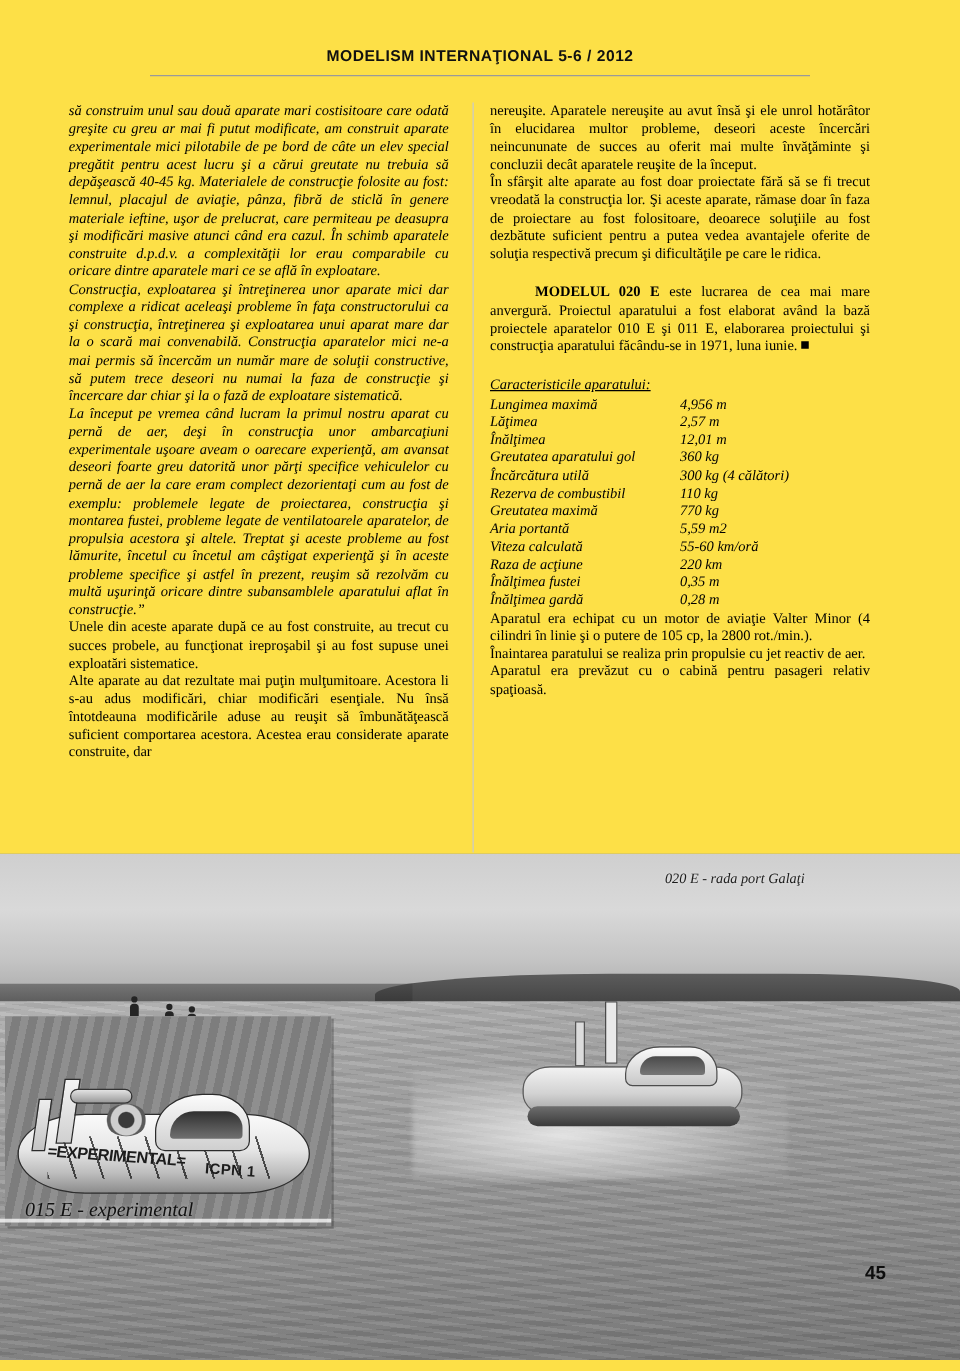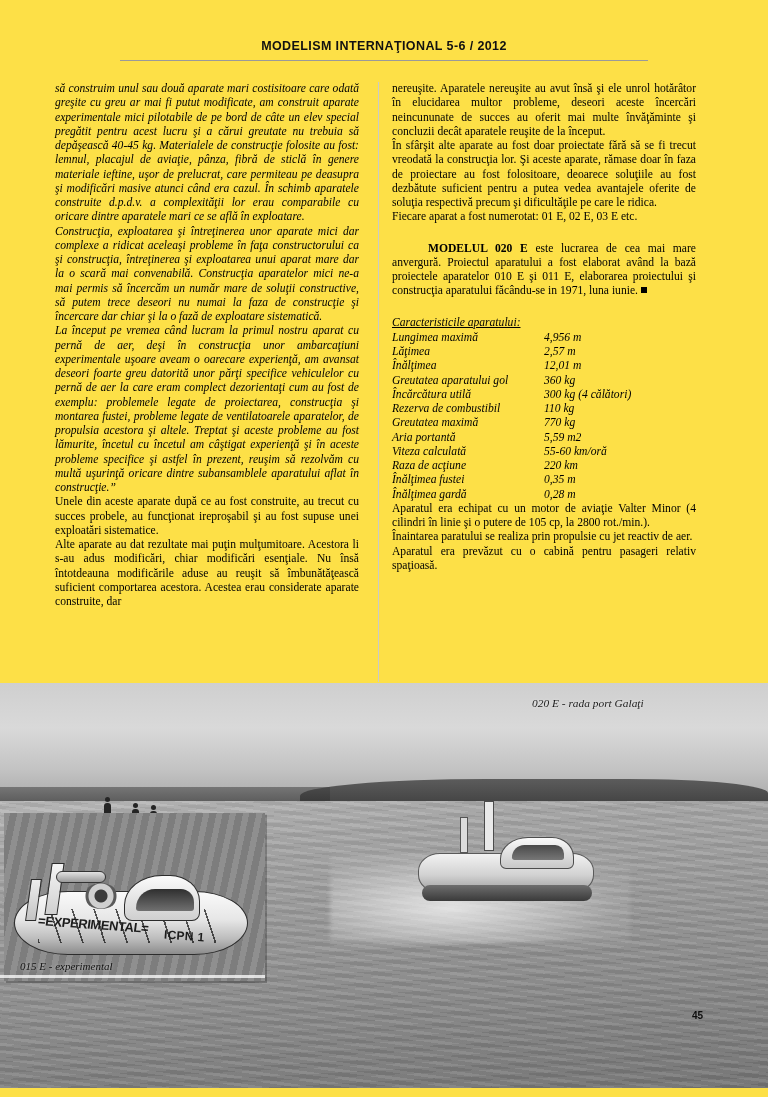--- a/index.html
+++ b/index.html
@@ -268,35 +268,35 @@
     position:absolute; left:152px; top:68px;
     font-family:"Liberation Sans","DejaVu Sans",sans-serif;
     font-size:12px; font-weight:bold; letter-spacing:0.3px;
     color:#1c1c1c; transform: rotate(4deg);
     white-space:nowrap;
   }
   .caption-inset {
     position:absolute;
     left: 20px; top: 960px;
     font-style: italic;
-    font-size: 11px;
+    font-size: 16px;
     color:#111;
     text-shadow: 0 0 3px rgba(255,255,255,.5);
     white-space:nowrap;
   }
   .inset-hl {
     position:absolute; left:0px; top:975px; width:265px; height:3px;
     background: rgba(255,255,255,.75);
   }
 
   .page-number {
     position:absolute;
     left: 692px; top: 1010px;
     font-family:"Liberation Sans","DejaVu Sans",sans-serif;
-    font-size: 10px; font-weight:bold; color:#0d0d0d;
+    font-size: 15px; font-weight:bold; color:#0d0d0d;
   }
 </style>
 </head>
 <body>
 
 <div class="page">
 
   <div class="header">
     <span class="header-title">MODELISM INTERNAŢIONAL  5-6 / 2012</span>
   </div>
@@ -308,21 +308,20 @@
     <p class="para it">să construim unul sau două aparate mari costisitoare care odată greşite cu greu ar mai fi putut modificate, am construit aparate experimentale mici pilotabile de pe bord de câte un elev special pregătit pentru acest lucru şi a cărui greutate nu trebuia să depăşească 40-45 kg. Materialele de construcţie folosite au fost: lemnul, placajul de aviaţie, pânza, fibră de sticlă în genere materiale ieftine, uşor de prelucrat, care permiteau pe deasupra şi modificări masive atunci când era cazul. În schimb aparatele construite d.p.d.v. a complexităţii lor erau comparabile cu oricare dintre aparatele mari ce se află în exploatare.</p>
     <p class="para it">Construcţia, exploatarea şi întreţinerea unor aparate mici dar complexe a ridicat aceleaşi probleme în faţa constructorului ca şi construcţia, întreţinerea şi exploatarea unui aparat mare dar la o scară mai convenabilă. Construcţia aparatelor mici ne-a mai permis să încercăm un număr mare de soluţii constructive, să putem trece deseori nu numai la faza de construcţie şi încercare dar chiar şi la o fază de exploatare sistematică.</p>
     <p class="para it">La început pe vremea când lucram la primul nostru aparat cu pernă de aer, deşi în construcţia unor ambarcaţiuni experimentale uşoare aveam o oarecare experienţă, am avansat deseori foarte greu datorită unor părţi specifice vehiculelor cu pernă de aer la care eram complect dezorientaţi cum au fost de exemplu: problemele legate de proiectarea, construcţia şi montarea fustei, probleme legate de ventilatoarele aparatelor, de propulsia acestora şi altele. Treptat şi aceste probleme au fost lămurite, încetul cu încetul am câştigat experienţă şi în aceste probleme specifice şi astfel în prezent, reuşim să rezolvăm cu multă uşurinţă oricare dintre subansamblele aparatului aflat în construcţie.”</p>
     <p class="para">Unele din aceste aparate după ce au fost construite, au trecut cu succes probele, au funcţionat ireproşabil şi au fost supuse unei exploatări sistematice.</p>
     <p class="para">Alte aparate au dat rezultate mai puţin mulţumitoare. Acestora li s-au adus modificări, chiar modificări esenţiale. Nu însă întotdeauna modificările aduse au reuşit să îmbunătăţească suficient comportarea acestora. Acestea erau considerate aparate construite, dar</p>
   </div>
 
   <div class="col col-right">
     <p class="para">nereuşite. Aparatele nereuşite au avut însă şi ele unrol hotărâtor în elucidarea multor probleme, deseori aceste încercări neincununate de succes au oferit mai multe învăţăminte şi concluzii decât aparatele reuşite de la început.</p>
     <p class="para">În sfârşit alte aparate au fost doar proiectate fără să se fi trecut vreodată la construcţia lor. Şi aceste aparate, rămase doar în faza de proiectare au fost folositoare, deoarece soluţiile au fost dezbătute suficient pentru a putea vedea avantajele oferite de soluţia respectivă precum şi dificultăţile pe care le ridica.</p>
-    <p class="para">Fiecare aparat a fost numerotat: 01 E, 02 E, 03 E etc.</p>
 
     <p class="para" style="margin-top:17px;"><span class="bold">MODELUL 020 E</span><span> este lucrarea de cea mai mare anvergură. Proiectul aparatului a fost elaborat având la bază proiectele aparatelor 010 E şi 011 E, elaborarea proiectului şi construcţia aparatului făcându-se in 1971, luna iunie.</span><span class="endmark"></span></p>
 
     <div class="spec-wrap">
       <span class="spec-title">Caracteristicile aparatului:</span>
       <table class="spec">
         <tbody>
             <tr>
               <td class="k">Lungimea maximă</td>
               <td class="v">4,956 m</td>

